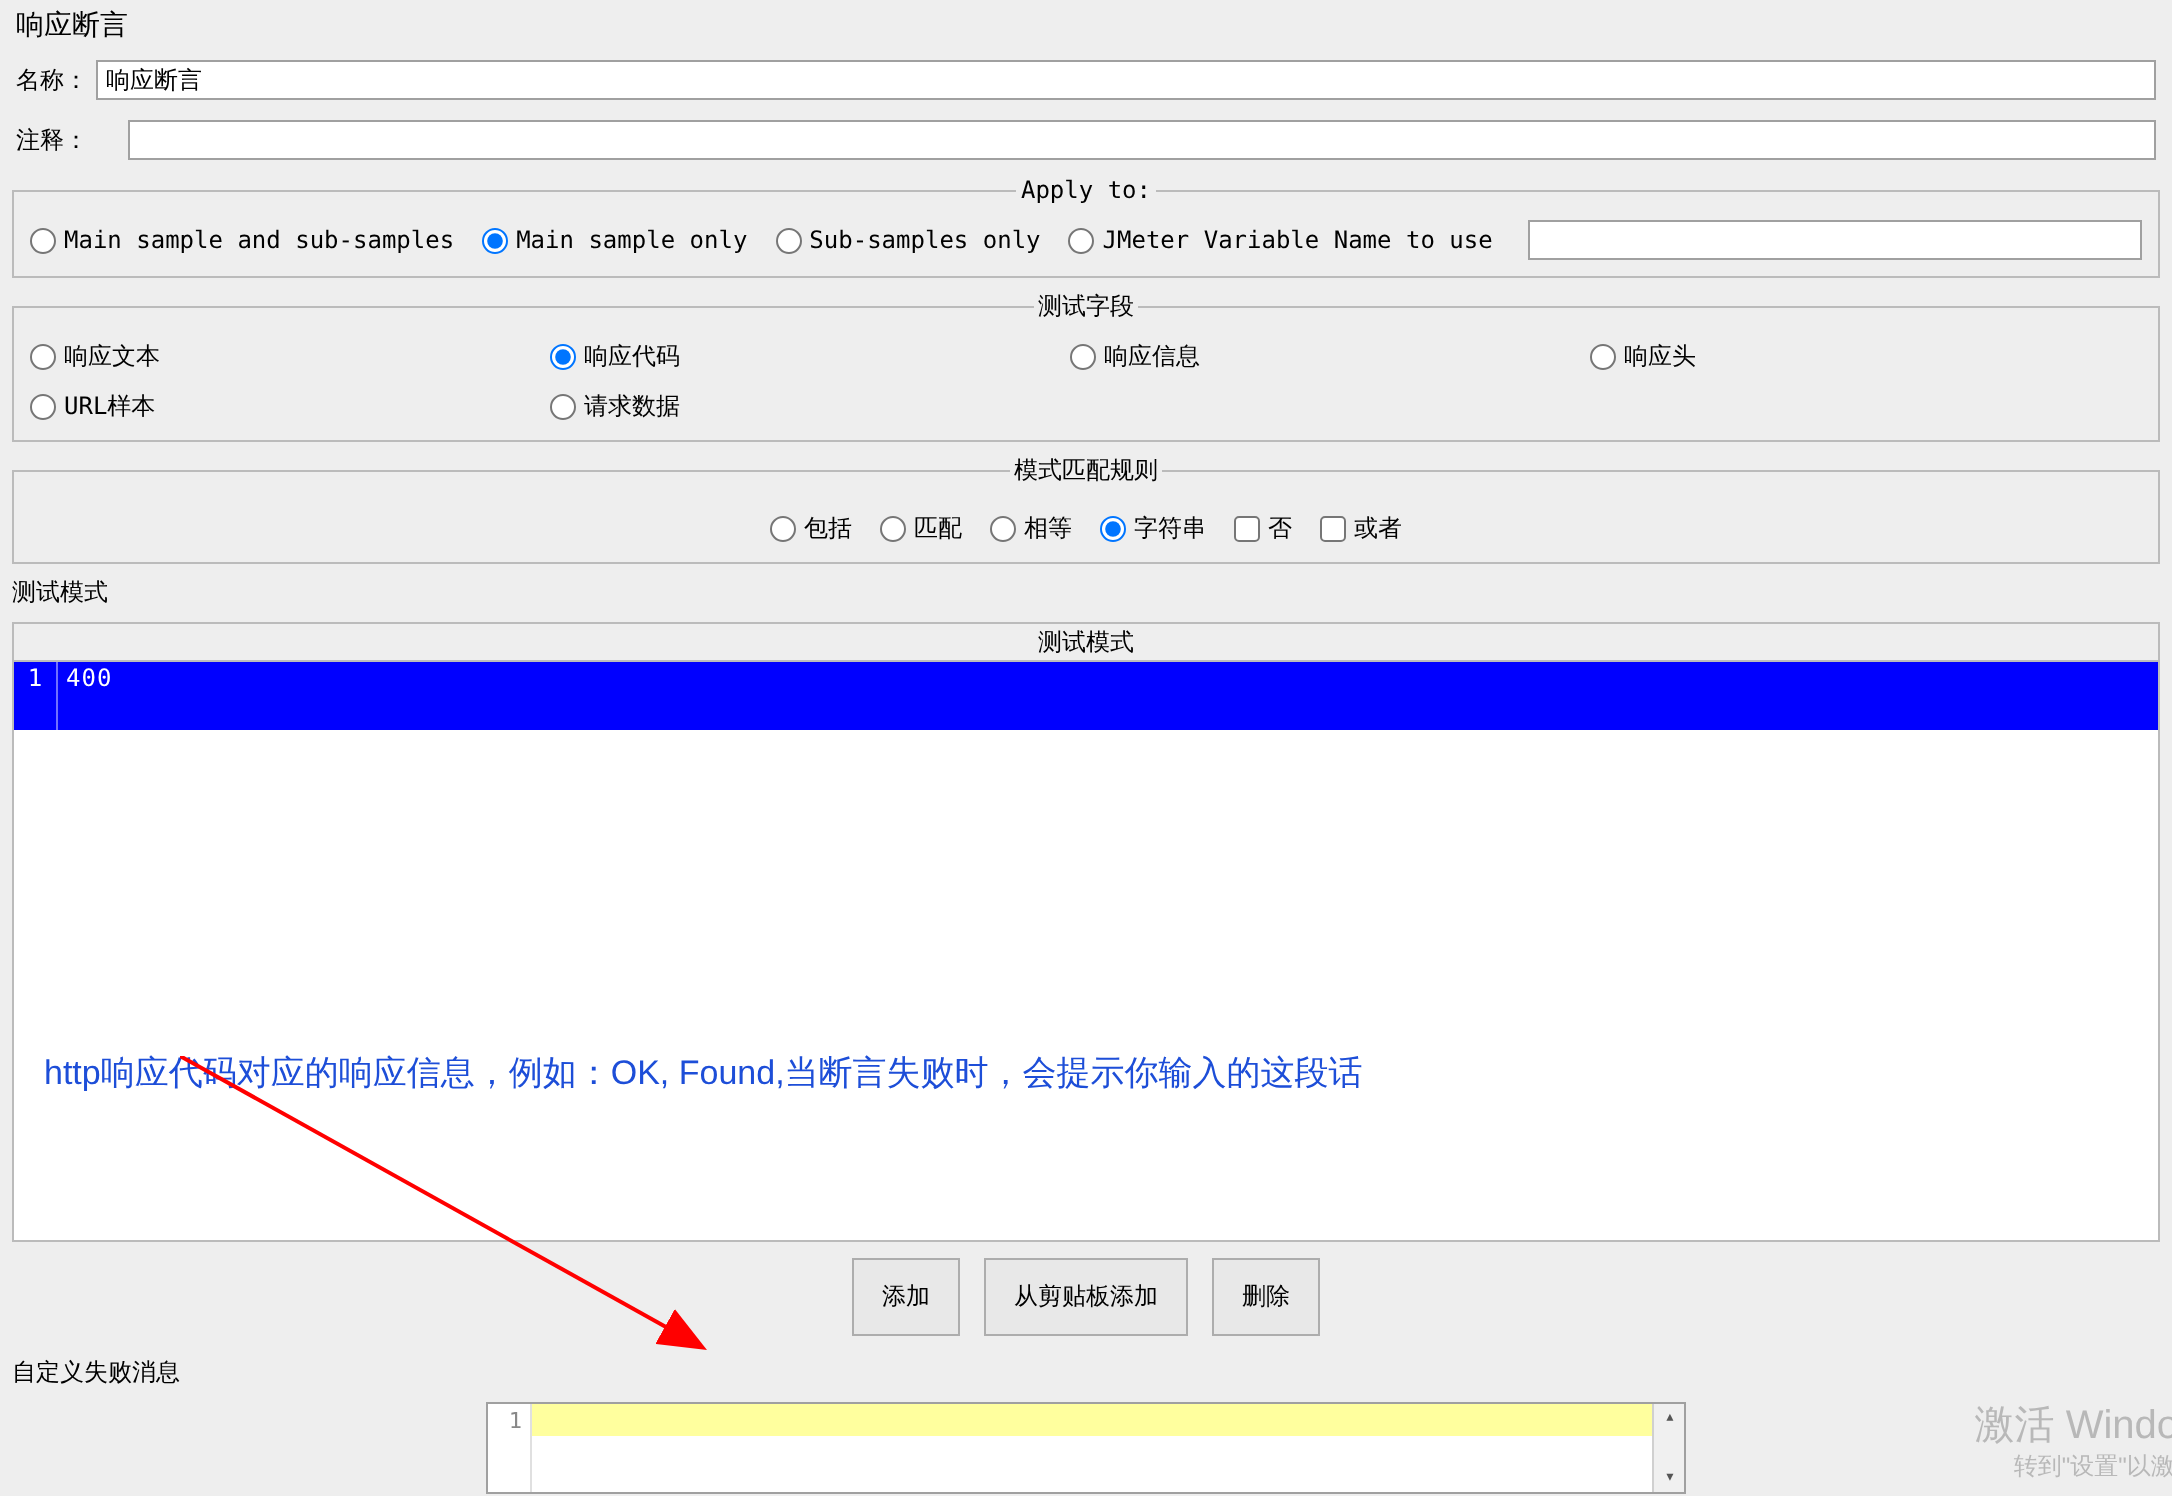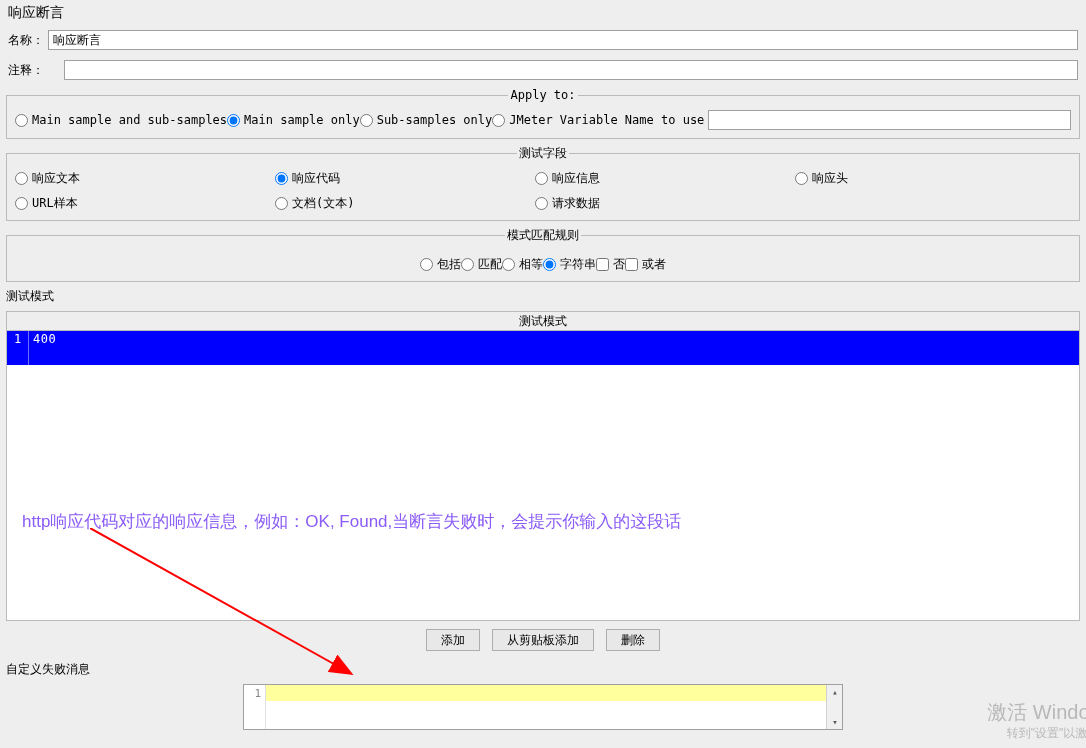--- a/index.html
+++ b/index.html
@@ -43,20 +43,21 @@
 }
 legend {
   font-size: 12px;
   padding: 0 2px;
   text-align: center;
 }
 .radio-row, .check-row {
   display: flex;
   align-items: center;
   flex-wrap: wrap;
+  gap: 14px;
   padding-top: 4px;
 }
 .opt {
   display: flex;
   align-items: center;
   gap: 4px;
   white-space: nowrap;
 }
 input[type="radio"], input[type="checkbox"] {
   width: 13px;
@@ -113,21 +114,21 @@
 }
 .btn-row {
   display: flex;
   justify-content: center;
   gap: 12px;
   margin-top: 6px;
   padding: 2px 0 4px 0;
 }
 button.btn {
   padding: 2px 14px;
-  height: 22px;
+  height: 39px;
   font-family: inherit;
   font-size: 12px;
   background: #e8e8e8;
   border: 1px solid #adadad;
   cursor: pointer;
 }
 .no-border-fs {
   border: none;
   margin: 4px 6px 0 6px;
   padding: 0;
@@ -180,24 +181,24 @@
   align-items: center;
   font-size: 9px;
   color: #555;
   user-select: none;
 }
 .editor .scrollbar .arup { top: 0; }
 .editor .scrollbar .ardn { bottom: 0; }
 .annotation-text {
   position: absolute;
   left: 22px;
-  top: 510px;
+  top: 525px;
   font-family: "Microsoft YaHei", sans-serif;
   font-size: 17px;
-  color: #8b5cf6;
+  color: #1d4ed8;
   font-weight: normal;
   white-space: nowrap;
 }
 .watermark1 {
   position: absolute;
   right: -28px;
   bottom: 22px;
   color: #b8b8b8;
   font-family: "Microsoft YaHei", sans-serif;
   font-size: 20px;
@@ -271,24 +272,20 @@
       <span>响应信息</span>
     </label>
     <label class="opt">
       <input type="radio" name="tf" style="">
       <span>响应头</span>
     </label>
 
     <label class="opt">
       <input type="radio" name="tf" style="">
       <span>URL样本</span>
-    </label>
-    <label class="opt">
-      <input type="radio" name="tf" style="">
-      <span>文档(文本)</span>
     </label>
 
     <label class="opt">
       <input type="radio" name="tf" style="">
       <span>请求数据</span>
     </label>
   </div>
 </fieldset>
 
 <fieldset>

